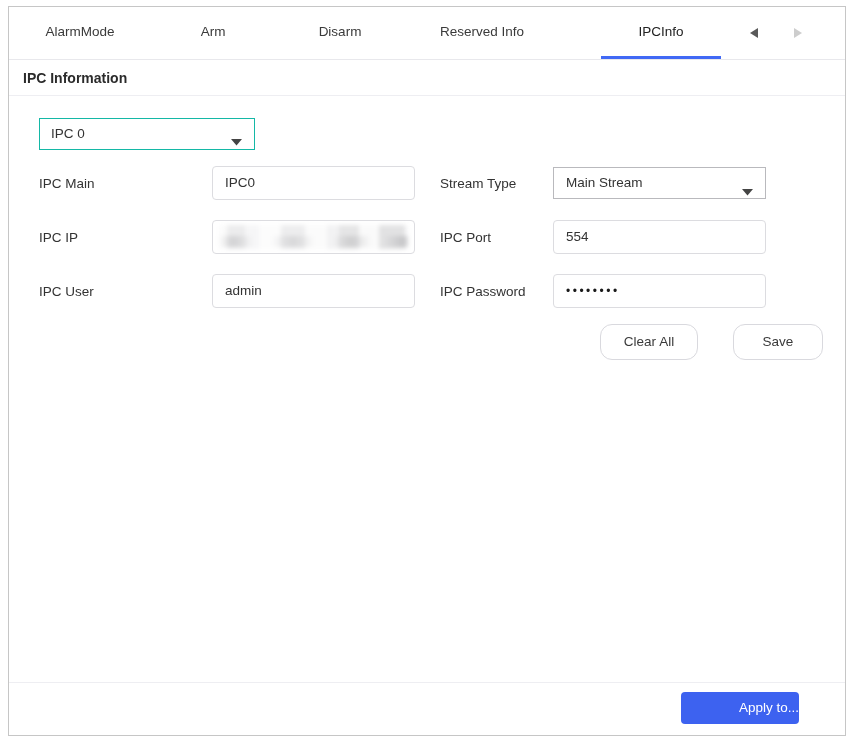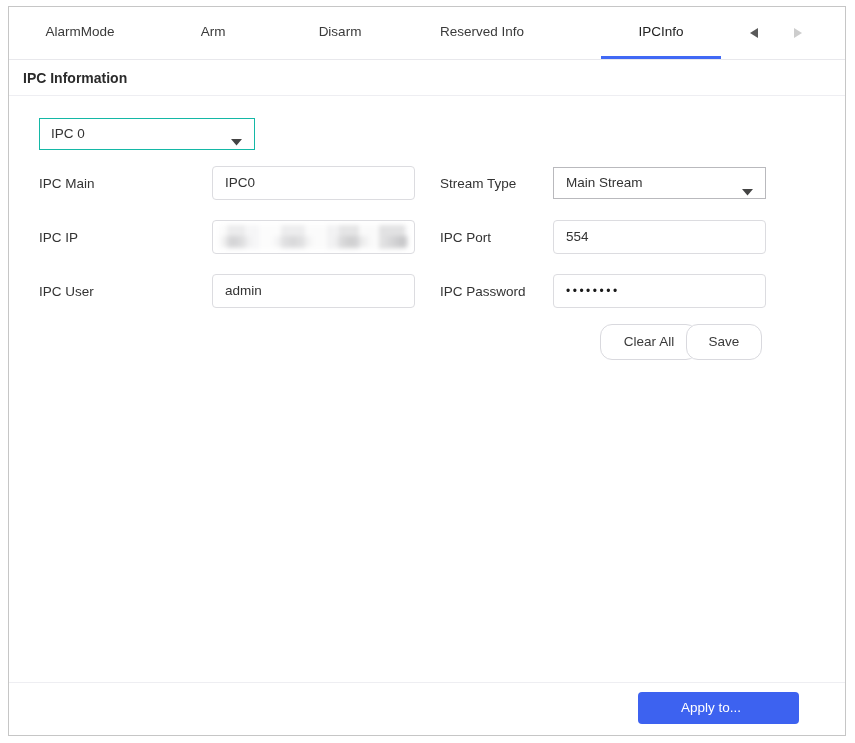--- a/index.html
+++ b/index.html
@@ -245,25 +245,24 @@
     position: absolute;
     right: 46px;
     top: 9px;
     width: 118px;
     height: 32px;
     border-radius: 4px;
     background: #3d62f0;
     color: #ffffff;
     font-size: 13.5px;
     line-height: 32px;
-    text-align: left;
+    text-align: right;
     border: none;
     cursor: pointer;
     user-select: none;
-    padding-left: 43px;
   }
 </style>
 </head>
 <body>
 
 <div class="panel">
 
   <div class="tabbar">
     <div class="tab tab-t0">
       <span>AlarmMode</span>
@@ -335,21 +334,21 @@
     <div class="field" style="left:544px; top:124px; width:213px;">
       <span class="txt">554</span>
     </div>
 
     <div class="row-label" style="left:431px; top:188px;text-align:center;">IPC Password</div>
     <div class="field" style="left:544px; top:178px; width:213px;">
       <span class="dots">••••••••</span>
     </div>
 
     <div class="btn" style="left:591px; top:228px; width:98px;">Clear All</div>
-    <div class="btn" style="left:677px; top:228px; width:76px;">Save</div>
+    <div class="btn" style="left:724px; top:228px; width:90px;">Save</div>
 
   </div>
 
   <div class="footer">
     <div class="apply-btn">Apply to...</div>
   </div>
 
 </div>
 
 </body></html>

